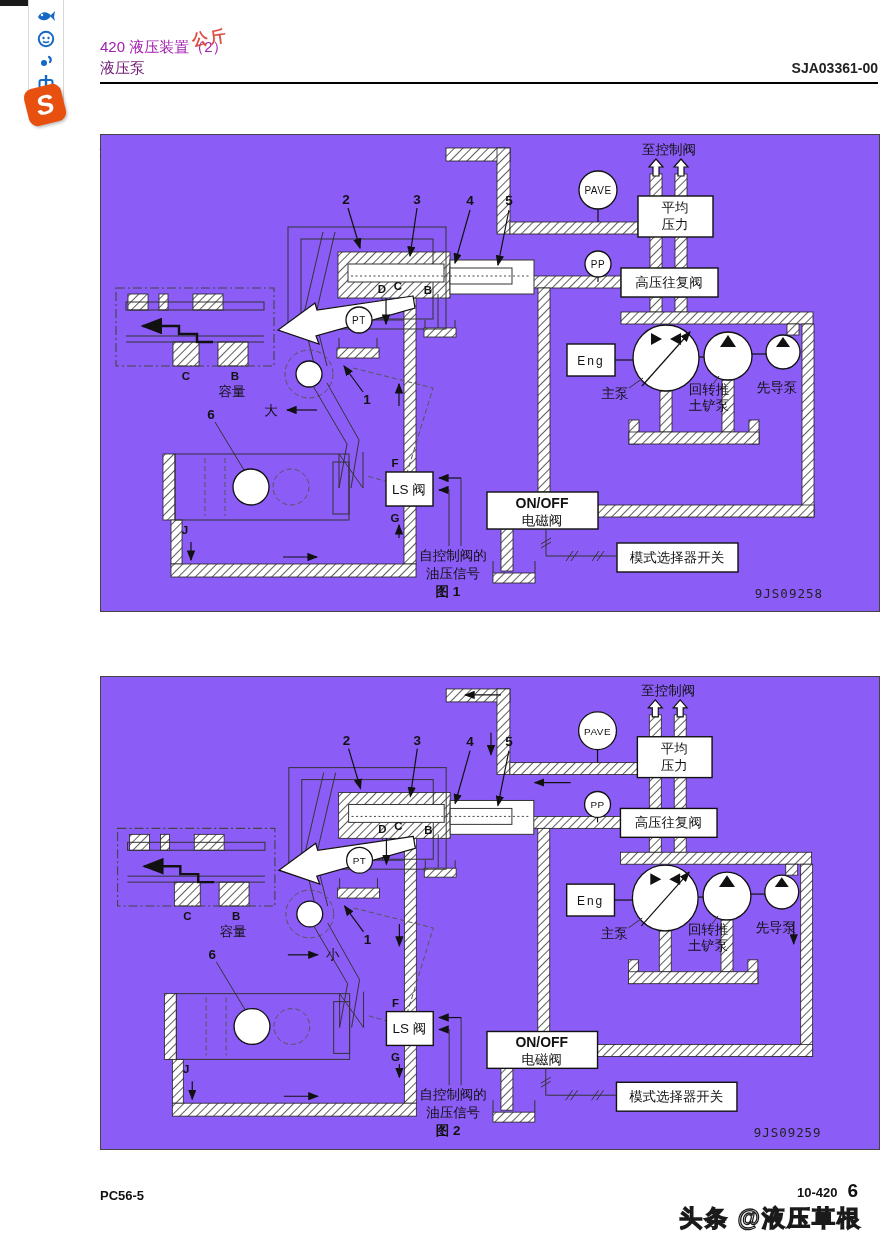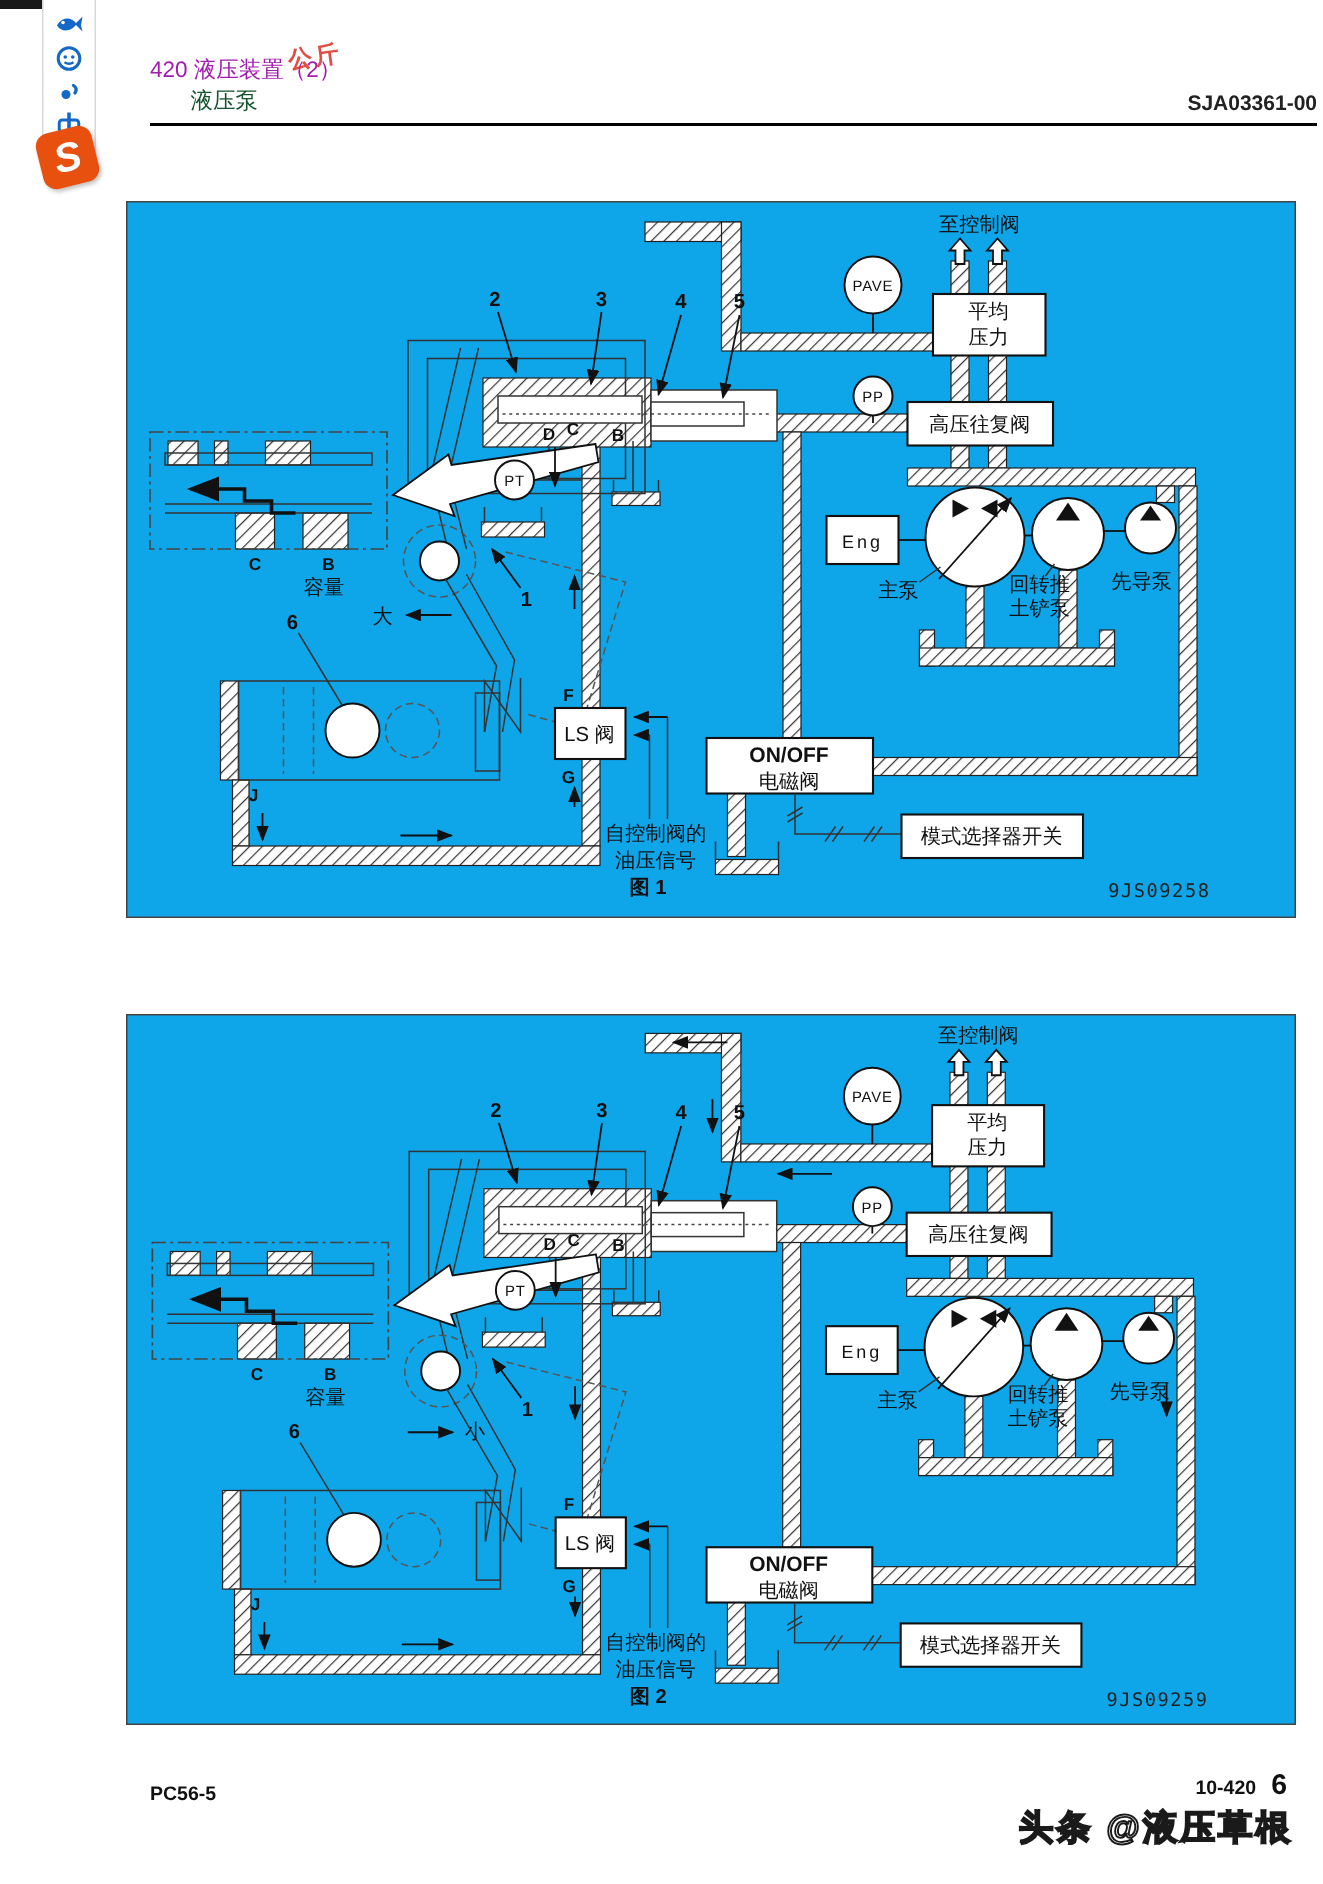--- a/index.html
+++ b/index.html
@@ -8,26 +8,26 @@
   .topbar{position:absolute;left:0;top:0;width:54px;height:6px;background:#1a1a1a;}
   .appstrip{position:absolute;left:28px;top:0;width:34px;height:92px;background:#fff;
             border:1px solid #d8d8d8;border-top:none;display:flex;flex-direction:column;
             align-items:center;justify-content:space-around;padding:4px 0;}
   .appstrip svg{display:block;}
   .slogo{position:absolute;left:26px;top:86px;width:38px;height:38px;background:#e8500f;
          border-radius:9px;transform:rotate(-14deg);display:flex;align-items:center;justify-content:center;
          color:#fff;font-weight:bold;font-style:italic;font-size:27px;box-shadow:1px 2px 3px rgba(0,0,0,.25);}
   .header{position:absolute;left:100px;top:36px;width:778px;border-bottom:2.5px solid #000;padding-bottom:4px;}
   .h-title{font-size:15px;line-height:21px;color:#a21caf;}
-  .h-sub{font-size:15px;line-height:21px;color:#14532d;margin-left:27px;}
+  .h-sub{font-size:15px;line-height:21px;color:#701a75;}
   .h-doc{position:absolute;right:0;bottom:6px;font-size:14px;font-weight:bold;color:#222;}
   .rednote{position:absolute;left:192px;top:28px;color:#d93025;font-size:16px;font-weight:bold;
            transform:rotate(-8deg);letter-spacing:2px;opacity:.85;}
   .sec-head{position:absolute;left:100px;font-size:15px;font-weight:bold;color:#1a1a1a;margin-top:39px;}
-  .panel{position:absolute;left:84px;width:778px;border:1.5px solid #444;background:#0ea5e9;}
+  .panel{position:absolute;left:100px;width:778px;border:1.5px solid #444;background:#8b5cf6;}
   .panel svg{display:block;width:100%;height:100%;}
   .footer-model{position:absolute;left:100px;top:1188px;font-size:13px;font-weight:bold;}
   .footer-page{position:absolute;right:24px;top:1180px;display:flex;align-items:baseline;gap:10px;}
   .fp-ref{font-size:13px;font-weight:bold;}
   .fp-num{font-size:19px;font-weight:bold;}
   .watermark{position:absolute;right:20px;top:1203px;font-size:23px;font-weight:bold;color:#fff;
              -webkit-text-stroke:1.3px #1a1a1a;letter-spacing:2px;}
   
   .pipe{stroke:#222;stroke-width:.8;}
   svg.f1 .pipe{fill:url(#hA);} svg.f2 .pipe{fill:url(#hB);}

